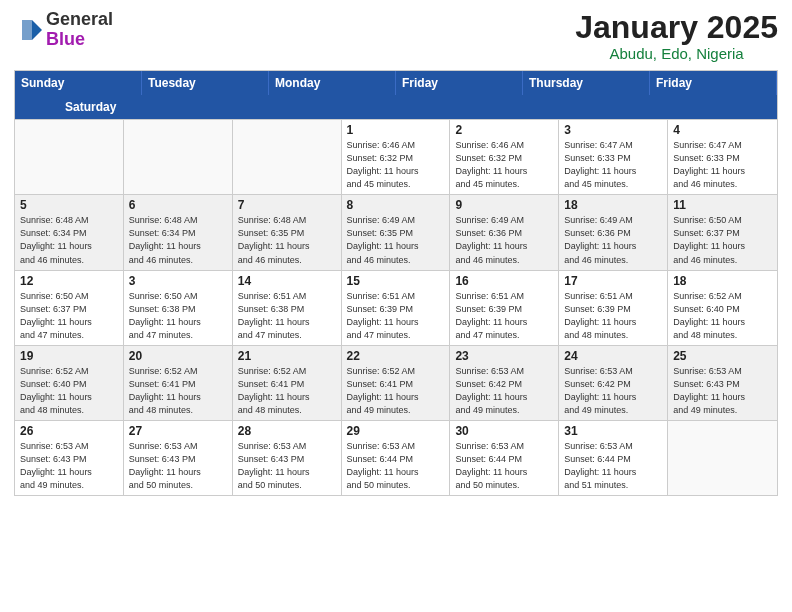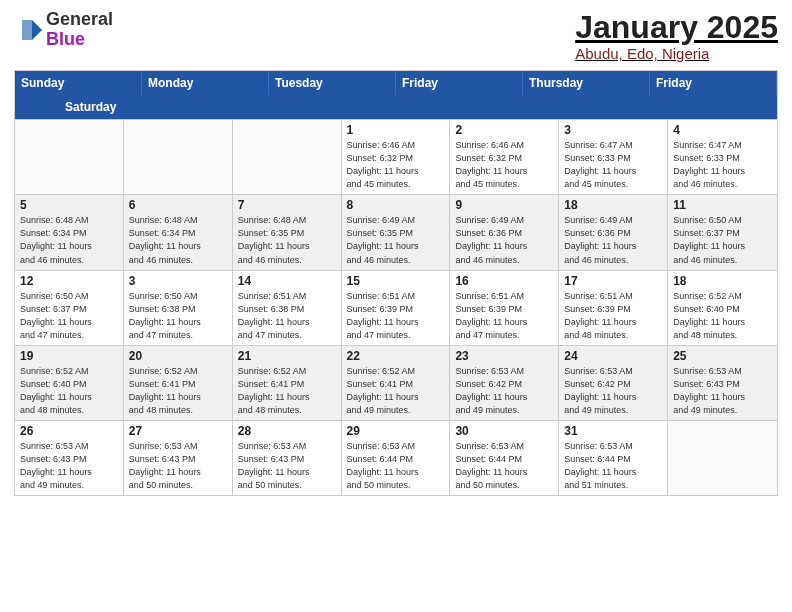--- a/index.html
+++ b/index.html
@@ -33,32 +33,31 @@
       font-weight: bold;
       line-height: 1.1;
     }
     .logo-general { color: #333; }
     .logo-blue { color: #a21caf; }
     .logo-icon {
       width: 28px;
       height: 28px;
     }
     .title-block {
-      text-align: left;
-      text-decoration: underline;
+      text-align: center;
     }
     .calendar-title {
       font-size: 32px;
       font-weight: bold;
       color: #222;
       line-height: 1.1;
     }
     .calendar-subtitle {
       font-size: 15px;
-      color: #7f1d1d;
+      color: #15803d;
     }
     .calendar {
       flex: 1;
       display: flex;
       flex-direction: column;
       border: 1px solid #ccc;
     }
     .cal-header-row {
       display: grid;
       grid-template-columns: repeat(6, 1fr);
@@ -126,22 +125,22 @@
     </div>
     <div class="title-block">
       <div class="calendar-title">January 2025</div>
       <div class="calendar-subtitle">Abudu, Edo, Nigeria</div>
     </div>
   </div>
 
   <div class="calendar">
     <div class="cal-header-row">
     <div class="cal-header-cell">Sunday</div>
+        <div class="cal-header-cell">Tuesday</div>
         <div class="cal-header-cell">Monday</div>
-        <div class="cal-header-cell">Tuesday</div>
         <div class="cal-header-cell">Friday</div>
         <div class="cal-header-cell">Thursday</div>
         <div class="cal-header-cell">Friday</div>
         <div class="cal-header-cell">Saturday</div>
       </div>
     <div class="cal-body">
     <div class="cal-row">
           <div class="cal-cell empty"></div>
           <div class="cal-cell empty"></div>
           <div class="cal-cell empty"></div>

